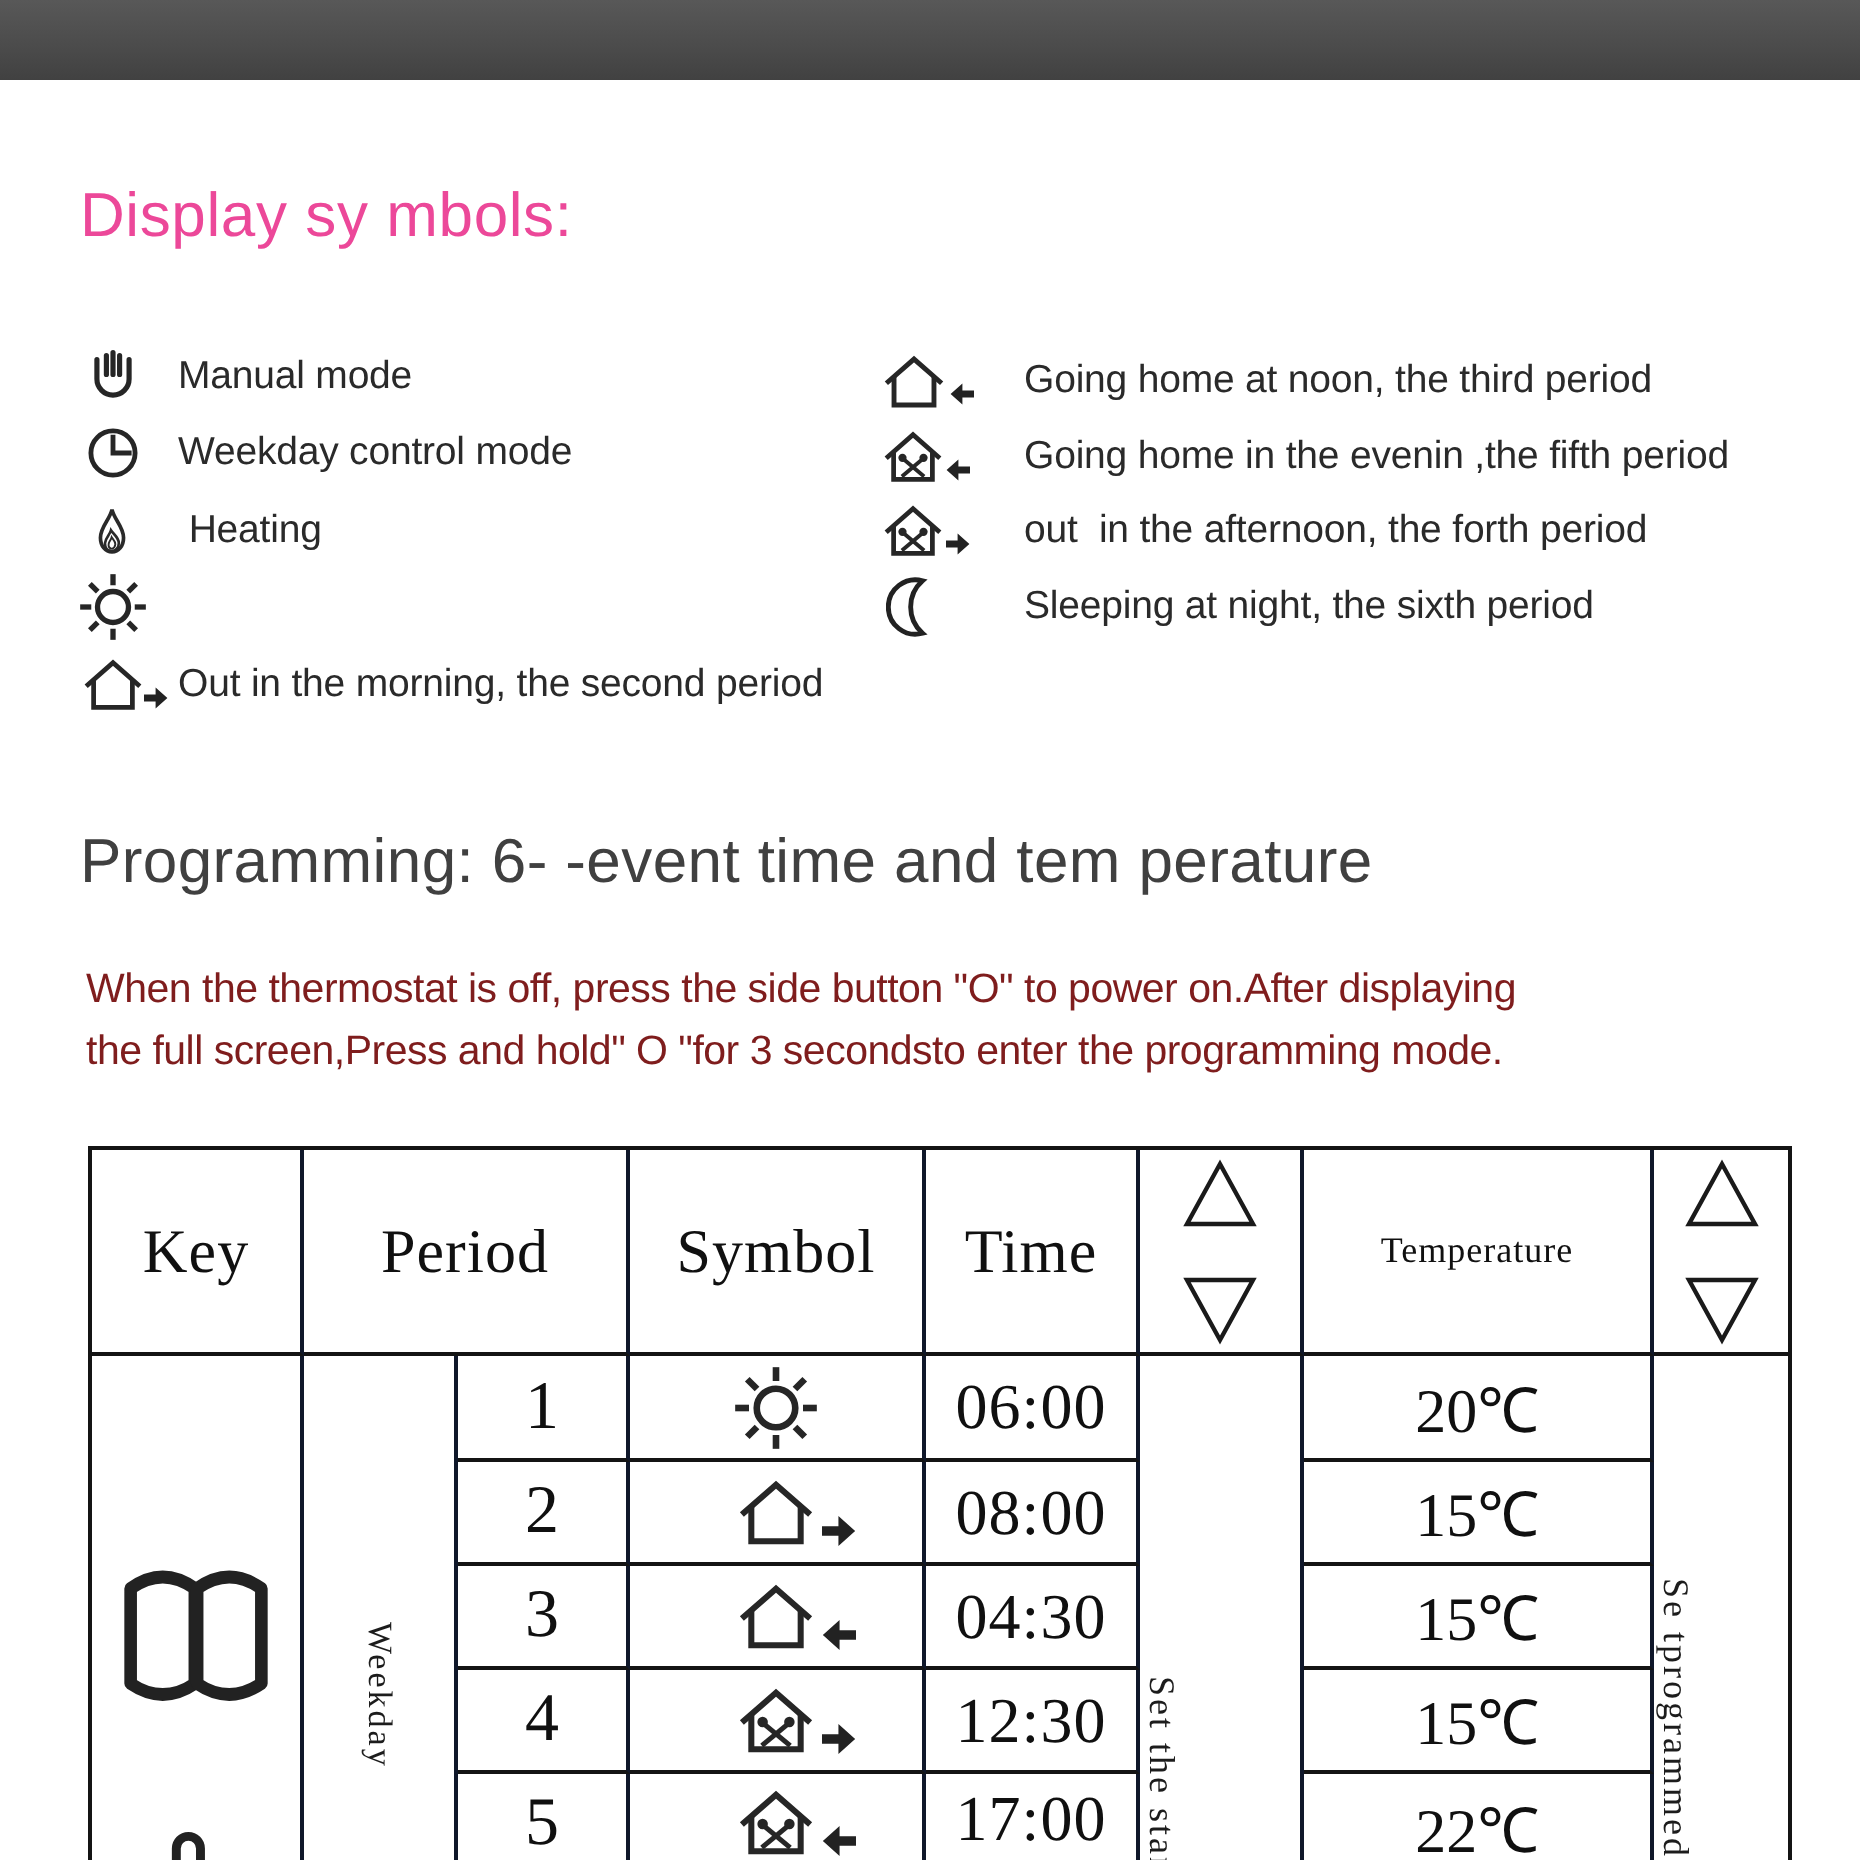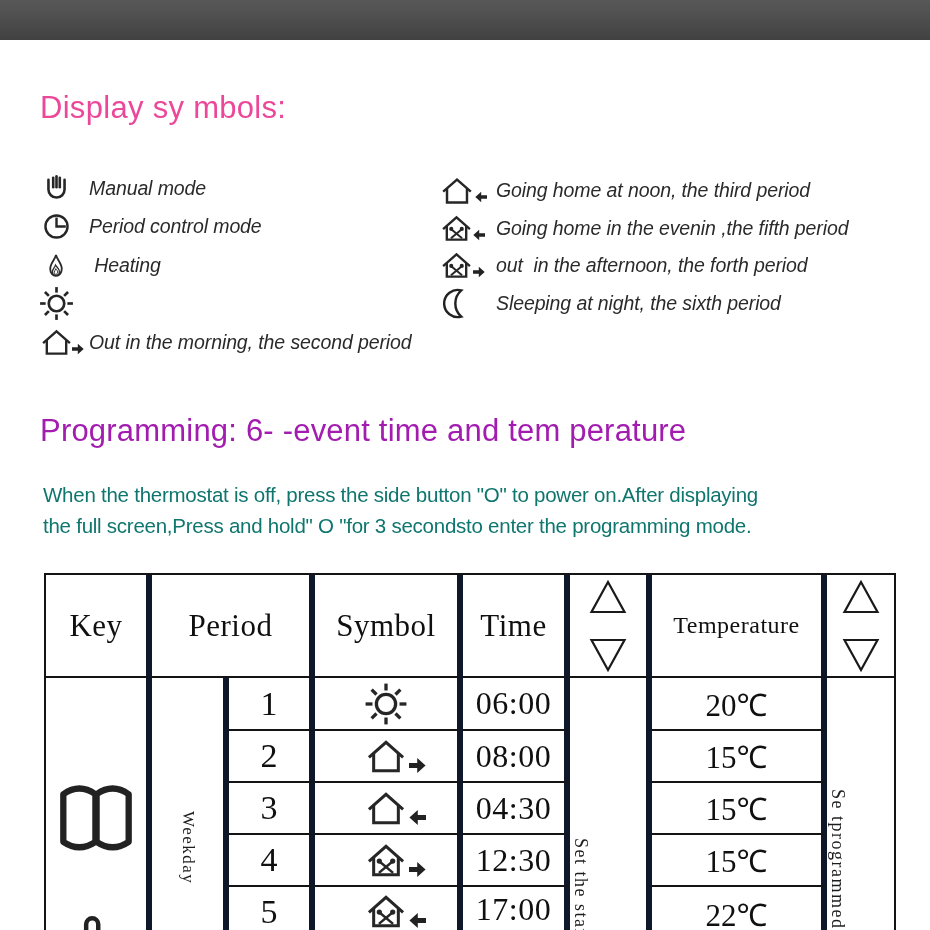--- a/index.html
+++ b/index.html
@@ -3,49 +3,49 @@
 <meta charset="utf-8">
 <style>
   html,body{margin:0;padding:0;background:#fff;}
   #canvas{position:relative;width:930px;height:930px;overflow:hidden;background:#ffffff;
           font-family:"Liberation Sans",sans-serif;color:#1d1d1d;}
   
   .topbar{position:absolute;left:0;top:0;width:930px;height:40px;
           background:linear-gradient(180deg,#585858 0%,#4c4c4c 55%,#414141 100%);}
   
   .h-display{position:absolute;left:40px;top:90px;font-size:31px;color:#ec4899;letter-spacing:.3px;}
-  .h-program{position:absolute;left:40px;top:413px;font-size:31px;color:#a21caf;letter-spacing:.2px;}
+  .h-program{position:absolute;left:40px;top:413px;font-size:31px;color:#404040;letter-spacing:.2px;}
   
   .legend{position:absolute;display:flex;flex-direction:column;}
   .legend.left{left:34px;top:169px;}
   .legend.right{left:440px;top:172px;}
-  .legend .lrow{display:flex;align-items:center;font-style:italic;}
+  .legend .lrow{display:flex;align-items:center;}
   .legend.left .lrow{height:38.5px;}
   .legend.right .lrow{height:37.5px;}
   .licon{width:44px;display:flex;align-items:center;justify-content:center;flex:none;}
   .legend.right .licon{width:52px;justify-content:flex-start;}
   .llabel{font-size:19.5px;color:#2a2a2a;margin-left:11px;white-space:pre;letter-spacing:-0.1px;}
-  .legend.right .llabel{margin-left:4px;}
+  .legend.right .llabel{margin-left:20px;}
   .icon-combo{position:relative;display:inline-block;}
   .icon-combo .side-arrow{position:absolute;}
   
   .para{position:absolute;left:43px;top:479px;width:850px;font-size:20.5px;line-height:31px;
-        color:#0f766e;letter-spacing:-0.25px;}
+        color:#7f1d1d;letter-spacing:-0.25px;}
   
   .ptable{position:absolute;left:44px;top:573px;width:852px;height:424px;box-sizing:border-box;
           border:2px solid #141414;display:grid;
           grid-template-columns:106px 77px 86px 148px 107px 82px 175px 67px;
           grid-template-rows:103px 53px 52px 52px 52px 130px;
           font-family:"Liberation Serif",serif;color:#101010;background:#fff;}
   .cell{display:flex;align-items:center;justify-content:center;box-sizing:border-box;
-        border-right:6px solid #0f172a;position:relative;}
+        border-right:2px solid #0f172a;position:relative;}
   .cell.nor{border-right:none;}
   .cell.hb{border-bottom:2px solid #141414;}
   .hdr{font-size:31px;letter-spacing:.5px;}
-  .hdr-temp{font-size:24px;}
+  .hdr-temp{font-size:18px;}
   .span2{grid-column:span 2;}
   .vspan{grid-row:2 / 7;}
   .numcell{font-size:34px;}
   .timecell{font-size:32px;letter-spacing:.5px;}
   .tempcell{font-size:31px;}
   .vtext{writing-mode:vertical-rl;text-orientation:mixed;font-size:18px;letter-spacing:1.5px;
          color:#1c1c1c;}
   .weekday-cell{justify-content:center;}
   .settime-cell{justify-content:flex-start;padding-top:102px;}
   .settemp-cell{justify-content:flex-start;padding-top:46px;}
@@ -141,21 +141,21 @@
           </svg>
         </span>
       <span class="llabel">Manual mode</span>
     </div>
     <div class="lrow">
       <span class="licon">
         <svg width="31" height="31" viewBox="0 0 32 32">
             <use href="#i-clock"></use>
           </svg>
         </span>
-      <span class="llabel">Period control mode</span>
+      <span class="llabel">Weekday control mode</span>
     </div>
     <div class="lrow">
       <span class="licon">
         <svg width="28" height="29" viewBox="0 0 32 30">
             <use href="#i-flame"></use>
           </svg>
         </span>
       <span class="llabel"> Heating</span>
     </div>
     <div class="lrow">

